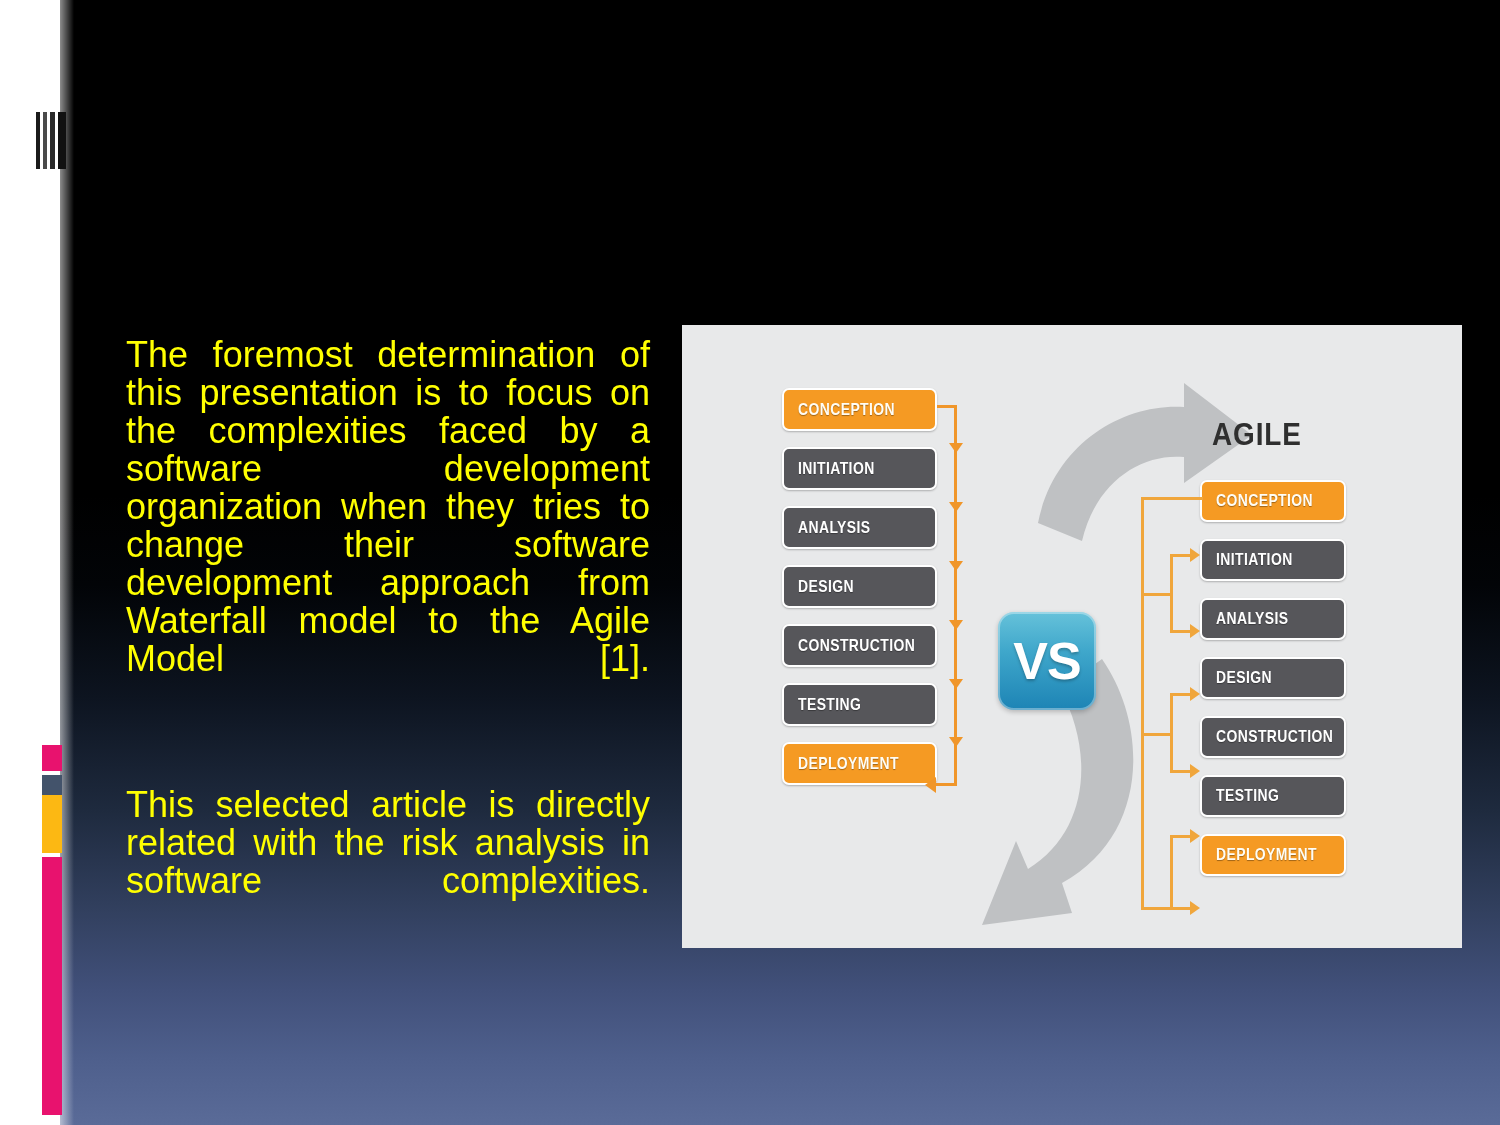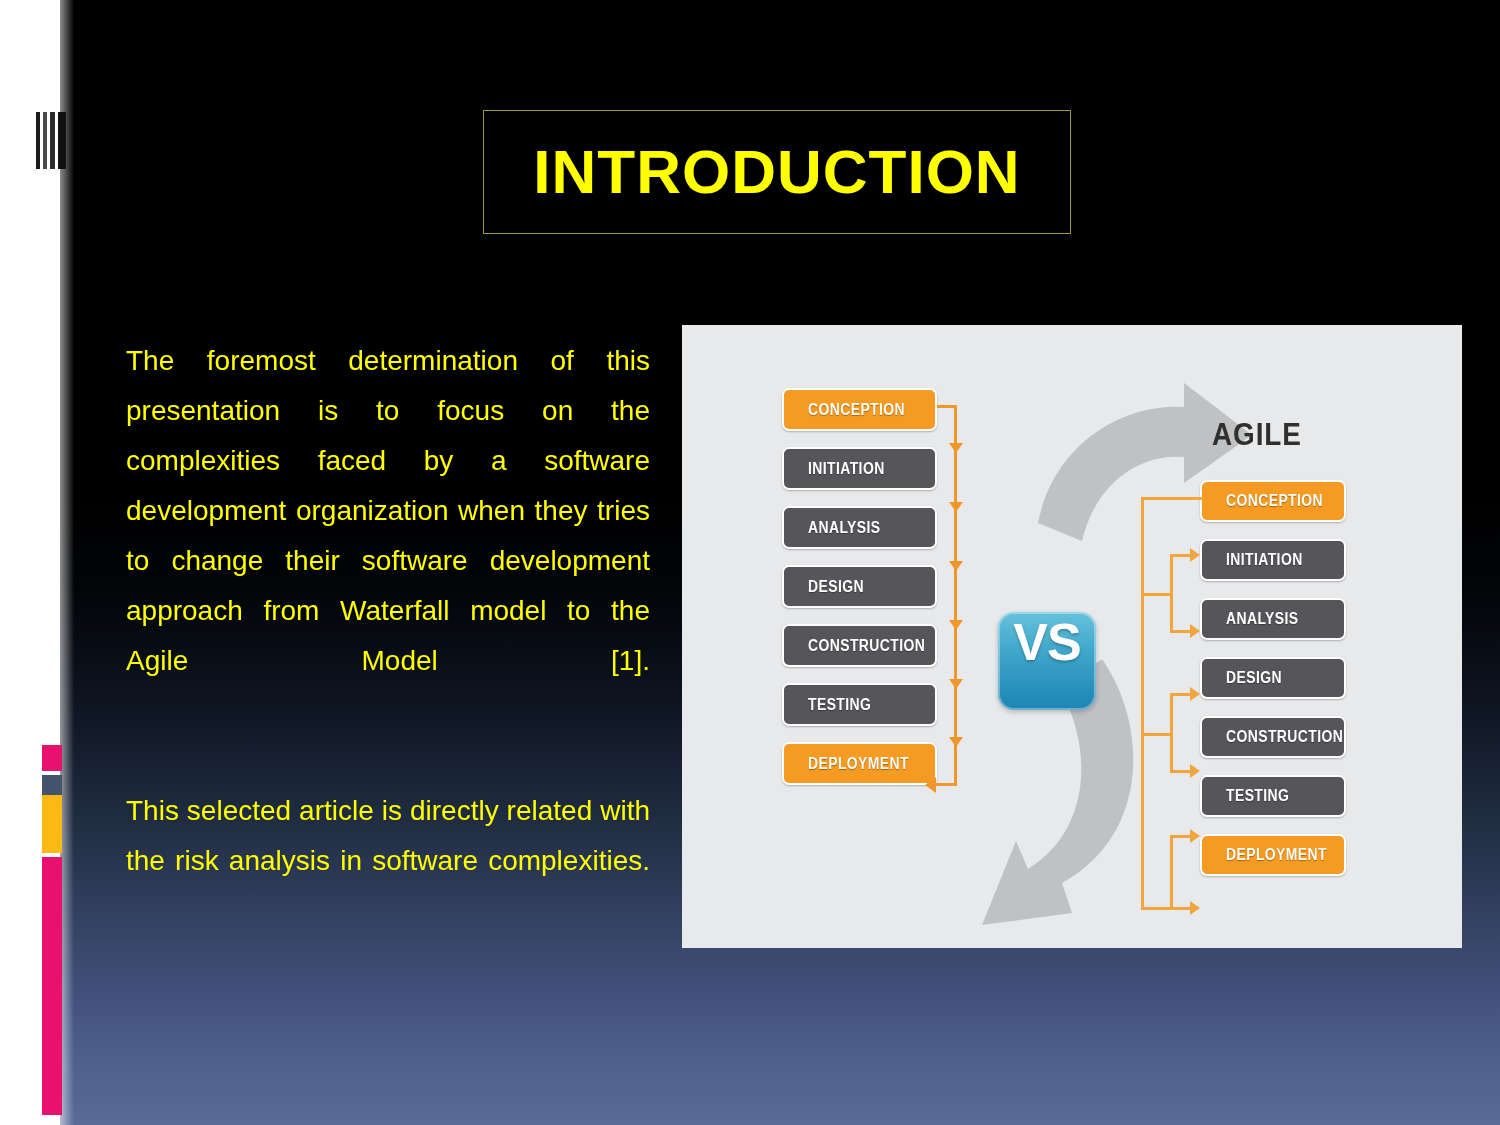--- a/index.html
+++ b/index.html
@@ -63,22 +63,22 @@
     font-weight:bold;
     letter-spacing:1px;
     line-height:1;
     white-space:nowrap;
   }
 
   
   .body-col {
     position:absolute; left:126px; width:524px;
     color:#ffff00;
-    font-size:28px;
-    line-height:50px;
+    font-size:36px;
+    line-height:38px;
     text-align:justify;
     text-justify:inter-word;
     z-index:4;
   }
   .body-col p { text-align:justify; }
   .body-col p:last-child::after {
     content:""; display:inline-block; width:100%;
   }
   #para1 { top:336px; }
   #para2 { top:786px; }
@@ -89,21 +89,21 @@
     background:#e8e9ea;
     z-index:5;
     overflow:hidden;
   }
 
   
   .wf-col { position:absolute; left:100px; top:63px; width:155px; }
   .node {
     height:43px; border-radius:7px;
     display:flex; align-items:center;
-    padding-left:24px;
+    padding-left:14px;
     margin-bottom:16px;
     box-shadow:0 1px 2px rgba(0,0,0,.25);
     position:relative;
     border:2px solid #fff;
   }
   .node.dark  { background:#56565a; }
   .node.orange{ background:#f59a23; }
   .node-label {
     color:#fff; font-weight:bold;
     font-size:17px;
@@ -160,21 +160,21 @@
     border-top:7px solid transparent; border-bottom:7px solid transparent;
     border-left:10px solid #f0a63c;
   }
 
   
   #vs {
     position:absolute; left:316px; top:287px; width:98px; height:98px;
     border-radius:16px;
     background:linear-gradient(to bottom, #66c2da 0%, #3fa7cb 40%, #1d84b5 100%);
     box-shadow:0 2px 5px rgba(0,0,0,.22), inset 0 0 0 2px rgba(255,255,255,.35);
-    display:flex; justify-content:center;
+    display:flex; align-items:center; justify-content:center;
     z-index:3;
   }
   #vs span {
     color:#fff; font-size:52px; font-weight:bold; letter-spacing:-1px;
     text-shadow:0 2px 3px rgba(0,0,0,.25);
   }
 
   
   #arrow-top { position:absolute; left:352px; top:48px; width:230px; height:180px; }
   #arrow-bottom { position:absolute; left:230px; top:330px; width:290px; height:290px; }
@@ -202,23 +202,20 @@
     <div class="tick t2"></div>
     <div class="tick t3"></div>
     <div class="tick t4"></div>
   </div>
 
   <div class="seg s1"></div>
   <div class="seg s2"></div>
   <div class="seg s3"></div>
   <div class="seg s4"></div>
 
-  <div id="title-box">
-    <div id="title-text">INTRODUCTION</div>
-  </div>
 
   <div class="body-col" id="para1">
     <p>The foremost determination of this presentation is to focus on the complexities faced by a software development organization when they tries to change their software development approach from Waterfall model to the Agile Model [1].</p>
   </div>
   <div class="body-col" id="para2">
     <p>This selected article is directly related with the risk analysis in software complexities.</p>
   </div>
 
   <div id="diagram">
 

